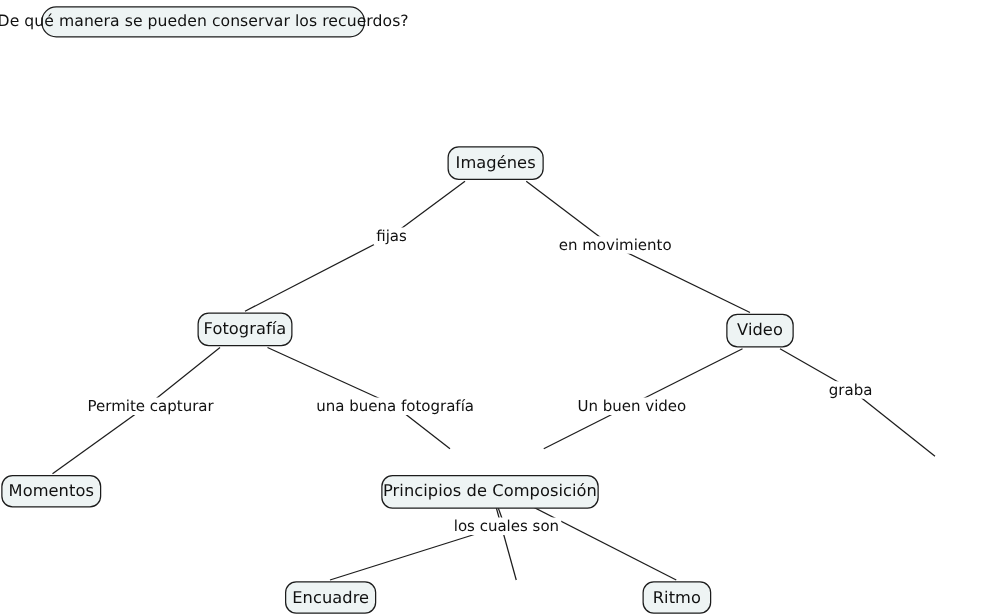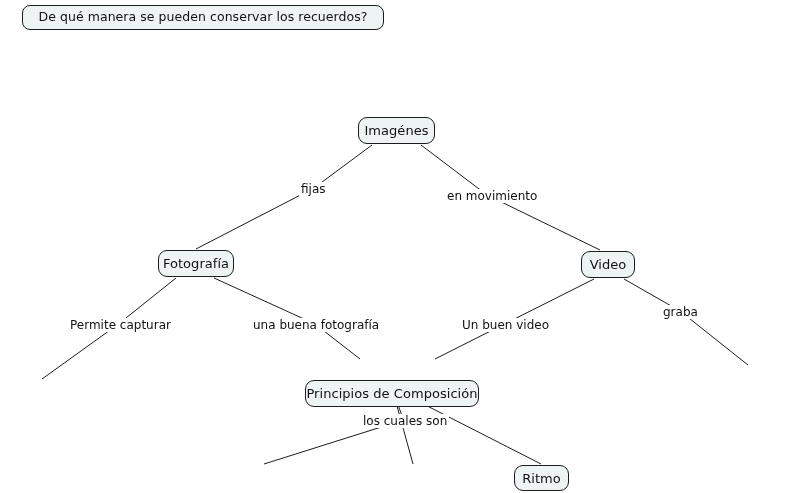--- a/index.html
+++ b/index.html
@@ -81,19 +81,21 @@
       <line x1="392" y1="388" x2="413" y2="464" stroke="#1c1c1c" stroke-width="1"></line>
       <line x1="392" y1="388" x2="541" y2="464" stroke="#1c1c1c" stroke-width="1"></line>
     </svg>
 <div class="edge-label" style="left: 299px; top: 182px;">fijas</div>
     <div class="edge-label" style="left: 445px; top: 189px;">en movimiento</div>
     <div class="edge-label" style="left: 68px; top: 318px;">Permite capturar</div>
     <div class="edge-label" style="left: 251px; top: 318px;">una buena fotografía</div>
     <div class="edge-label" style="left: 460px; top: 318px;">Un buen video</div>
     <div class="edge-label" style="left: 661px; top: 305px;">graba</div>
     <div class="edge-label" style="left: 361px; top: 414px;">los cuales son</div>
-    <div class="node question" style="left: 22px; top: 5px; width: 362px; height: 25px;">De qué manera se pueden conservar los recuerdos?</div>
+    <div class="node question" style="left: 33px; top: 5px; width: 259px; height: 25px; border-radius: 12px;">De qué manera se pueden conservar los recuerdos?</div>
     <div class="node" style="left: 358px; top: 117px; width: 77px; height: 27px;">Imagénes</div>
     <div class="node" style="left: 158px; top: 250px; width: 76px; height: 27px;">Fotografía</div>
     <div class="node" style="left: 581px; top: 251px; width: 54px; height: 27px;">Video</div>
+    <div class="node" style="left: 1px; top: 380px; width: 80px; height: 26px;">Momentos</div>
     <div class="node" style="left: 305px; top: 380px; width: 174px; height: 27px;">Principios de Composición</div>
+    <div class="node" style="left: 228px; top: 465px; width: 73px; height: 26px;">Encuadre</div>
     <div class="node" style="left: 514px; top: 465px; width: 55px; height: 26px;">Ritmo</div>
   </div>
 
 </body></html>

